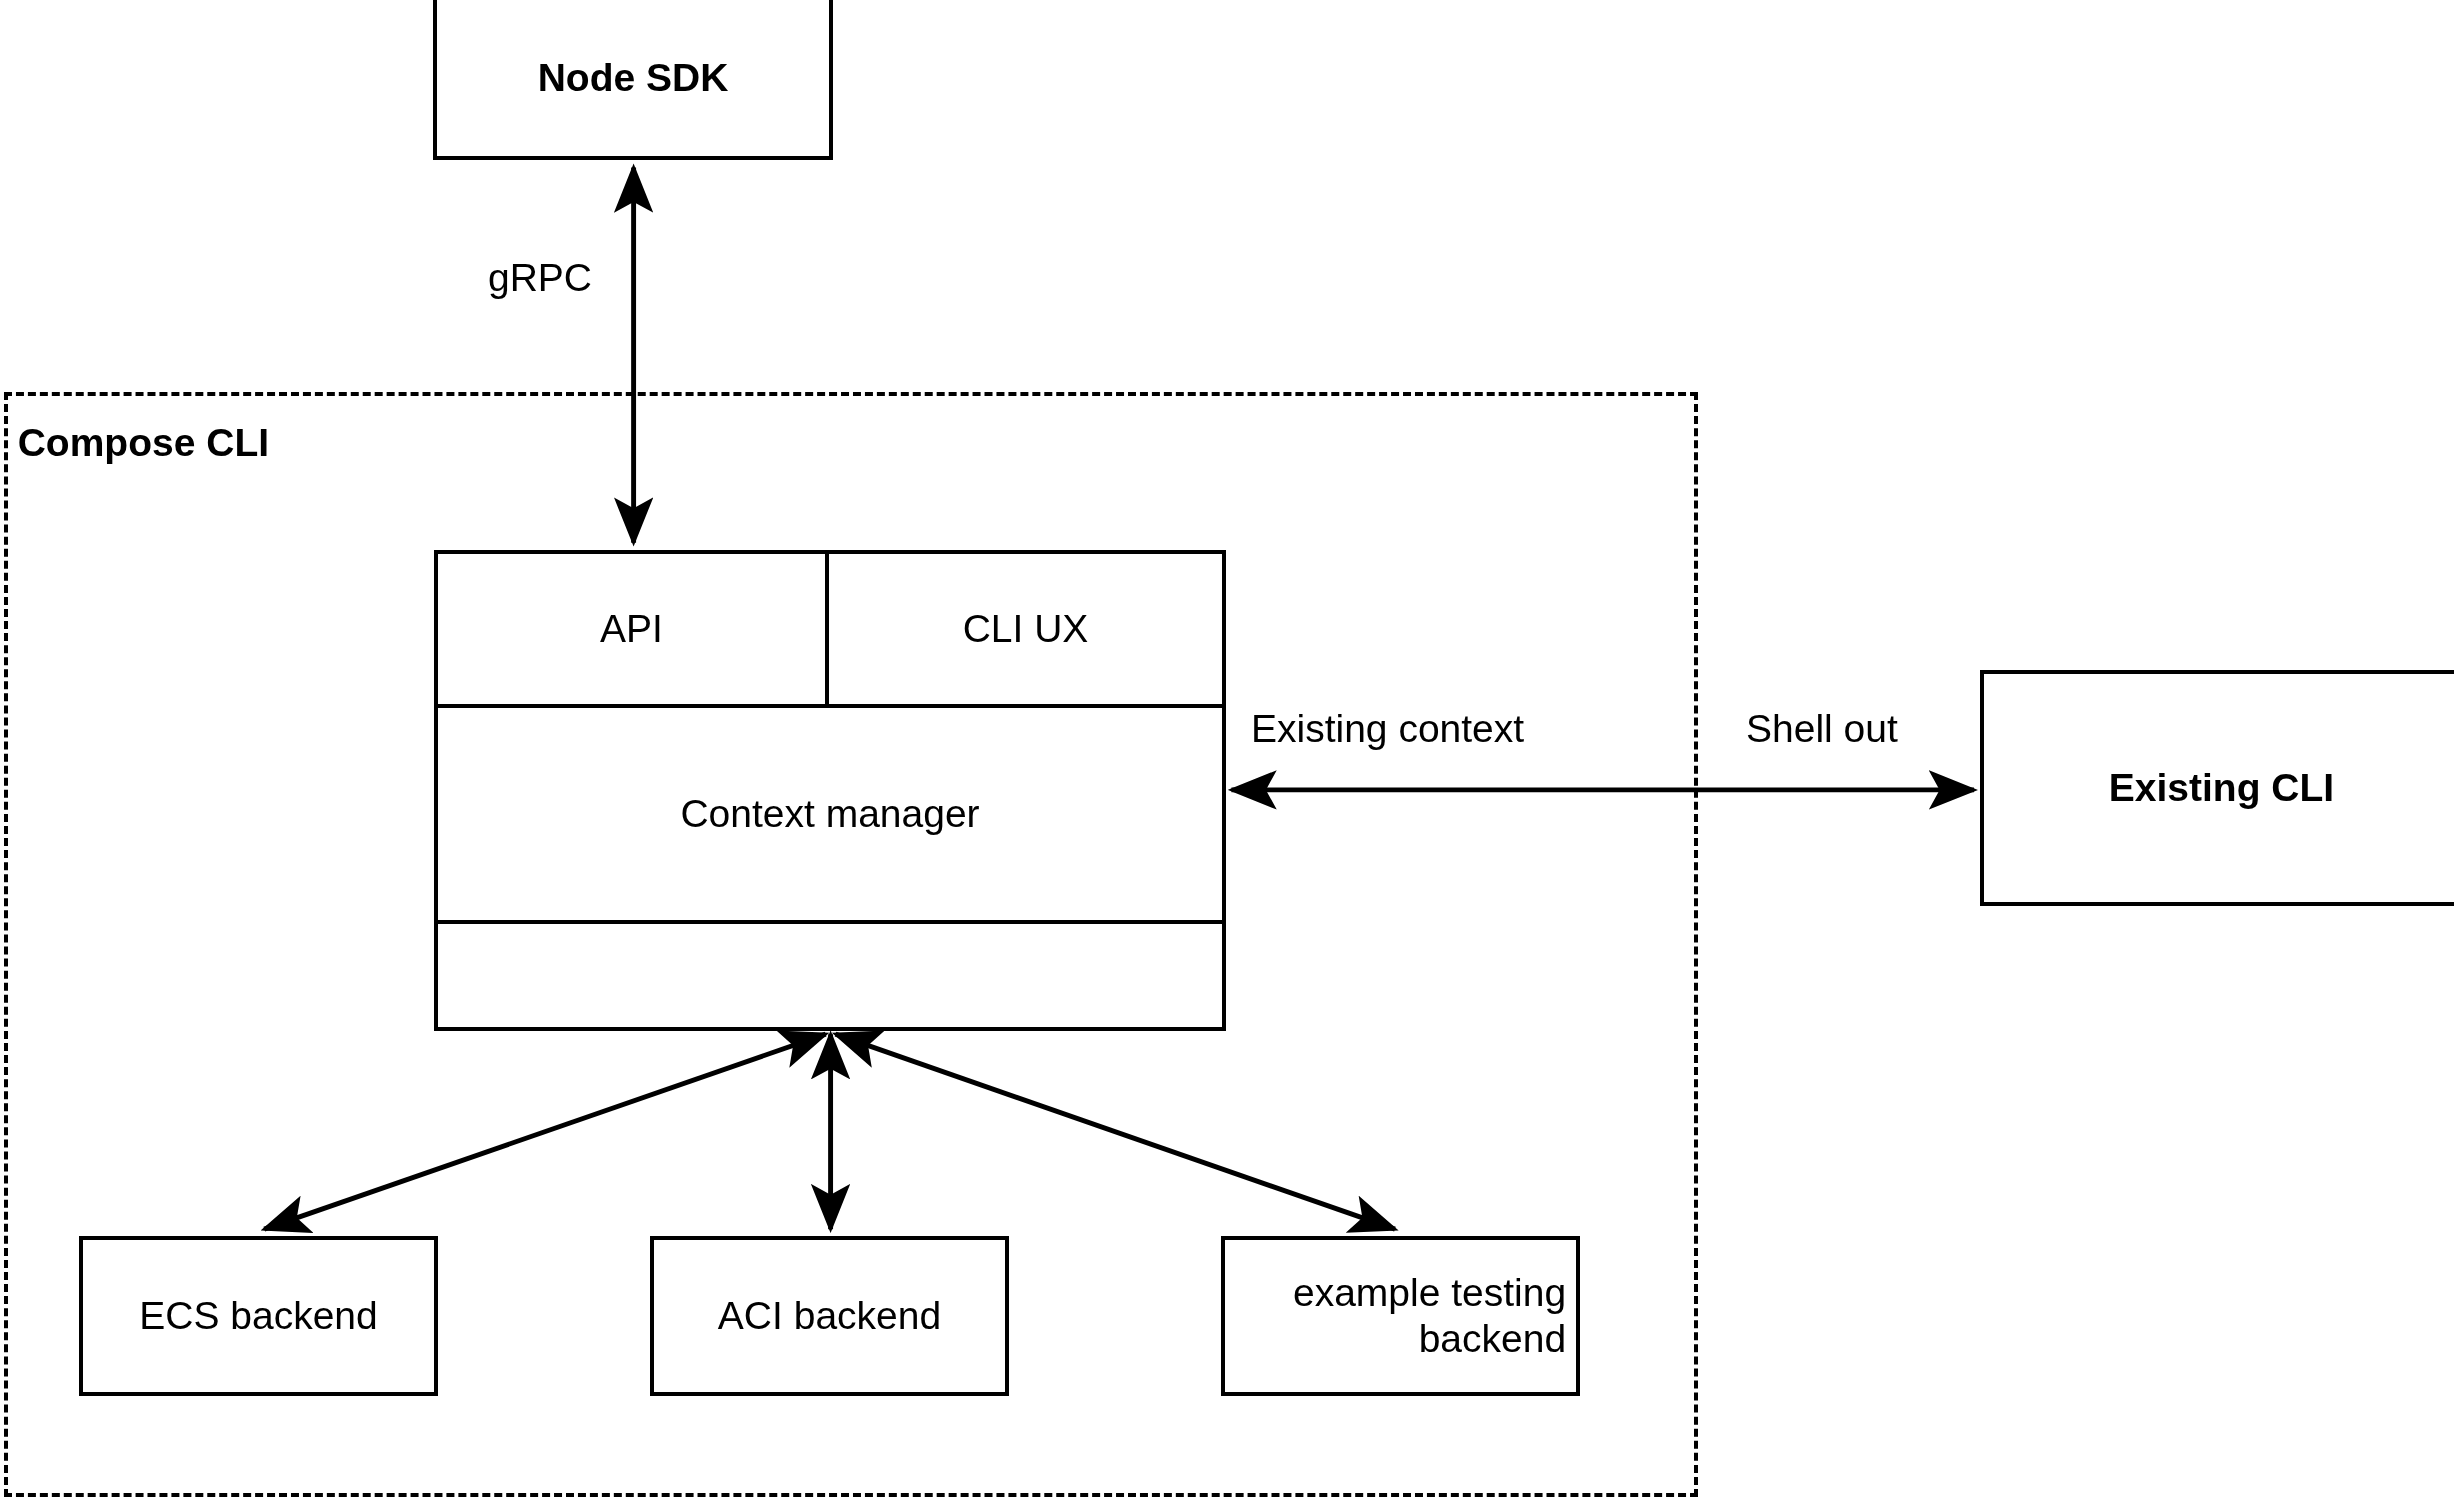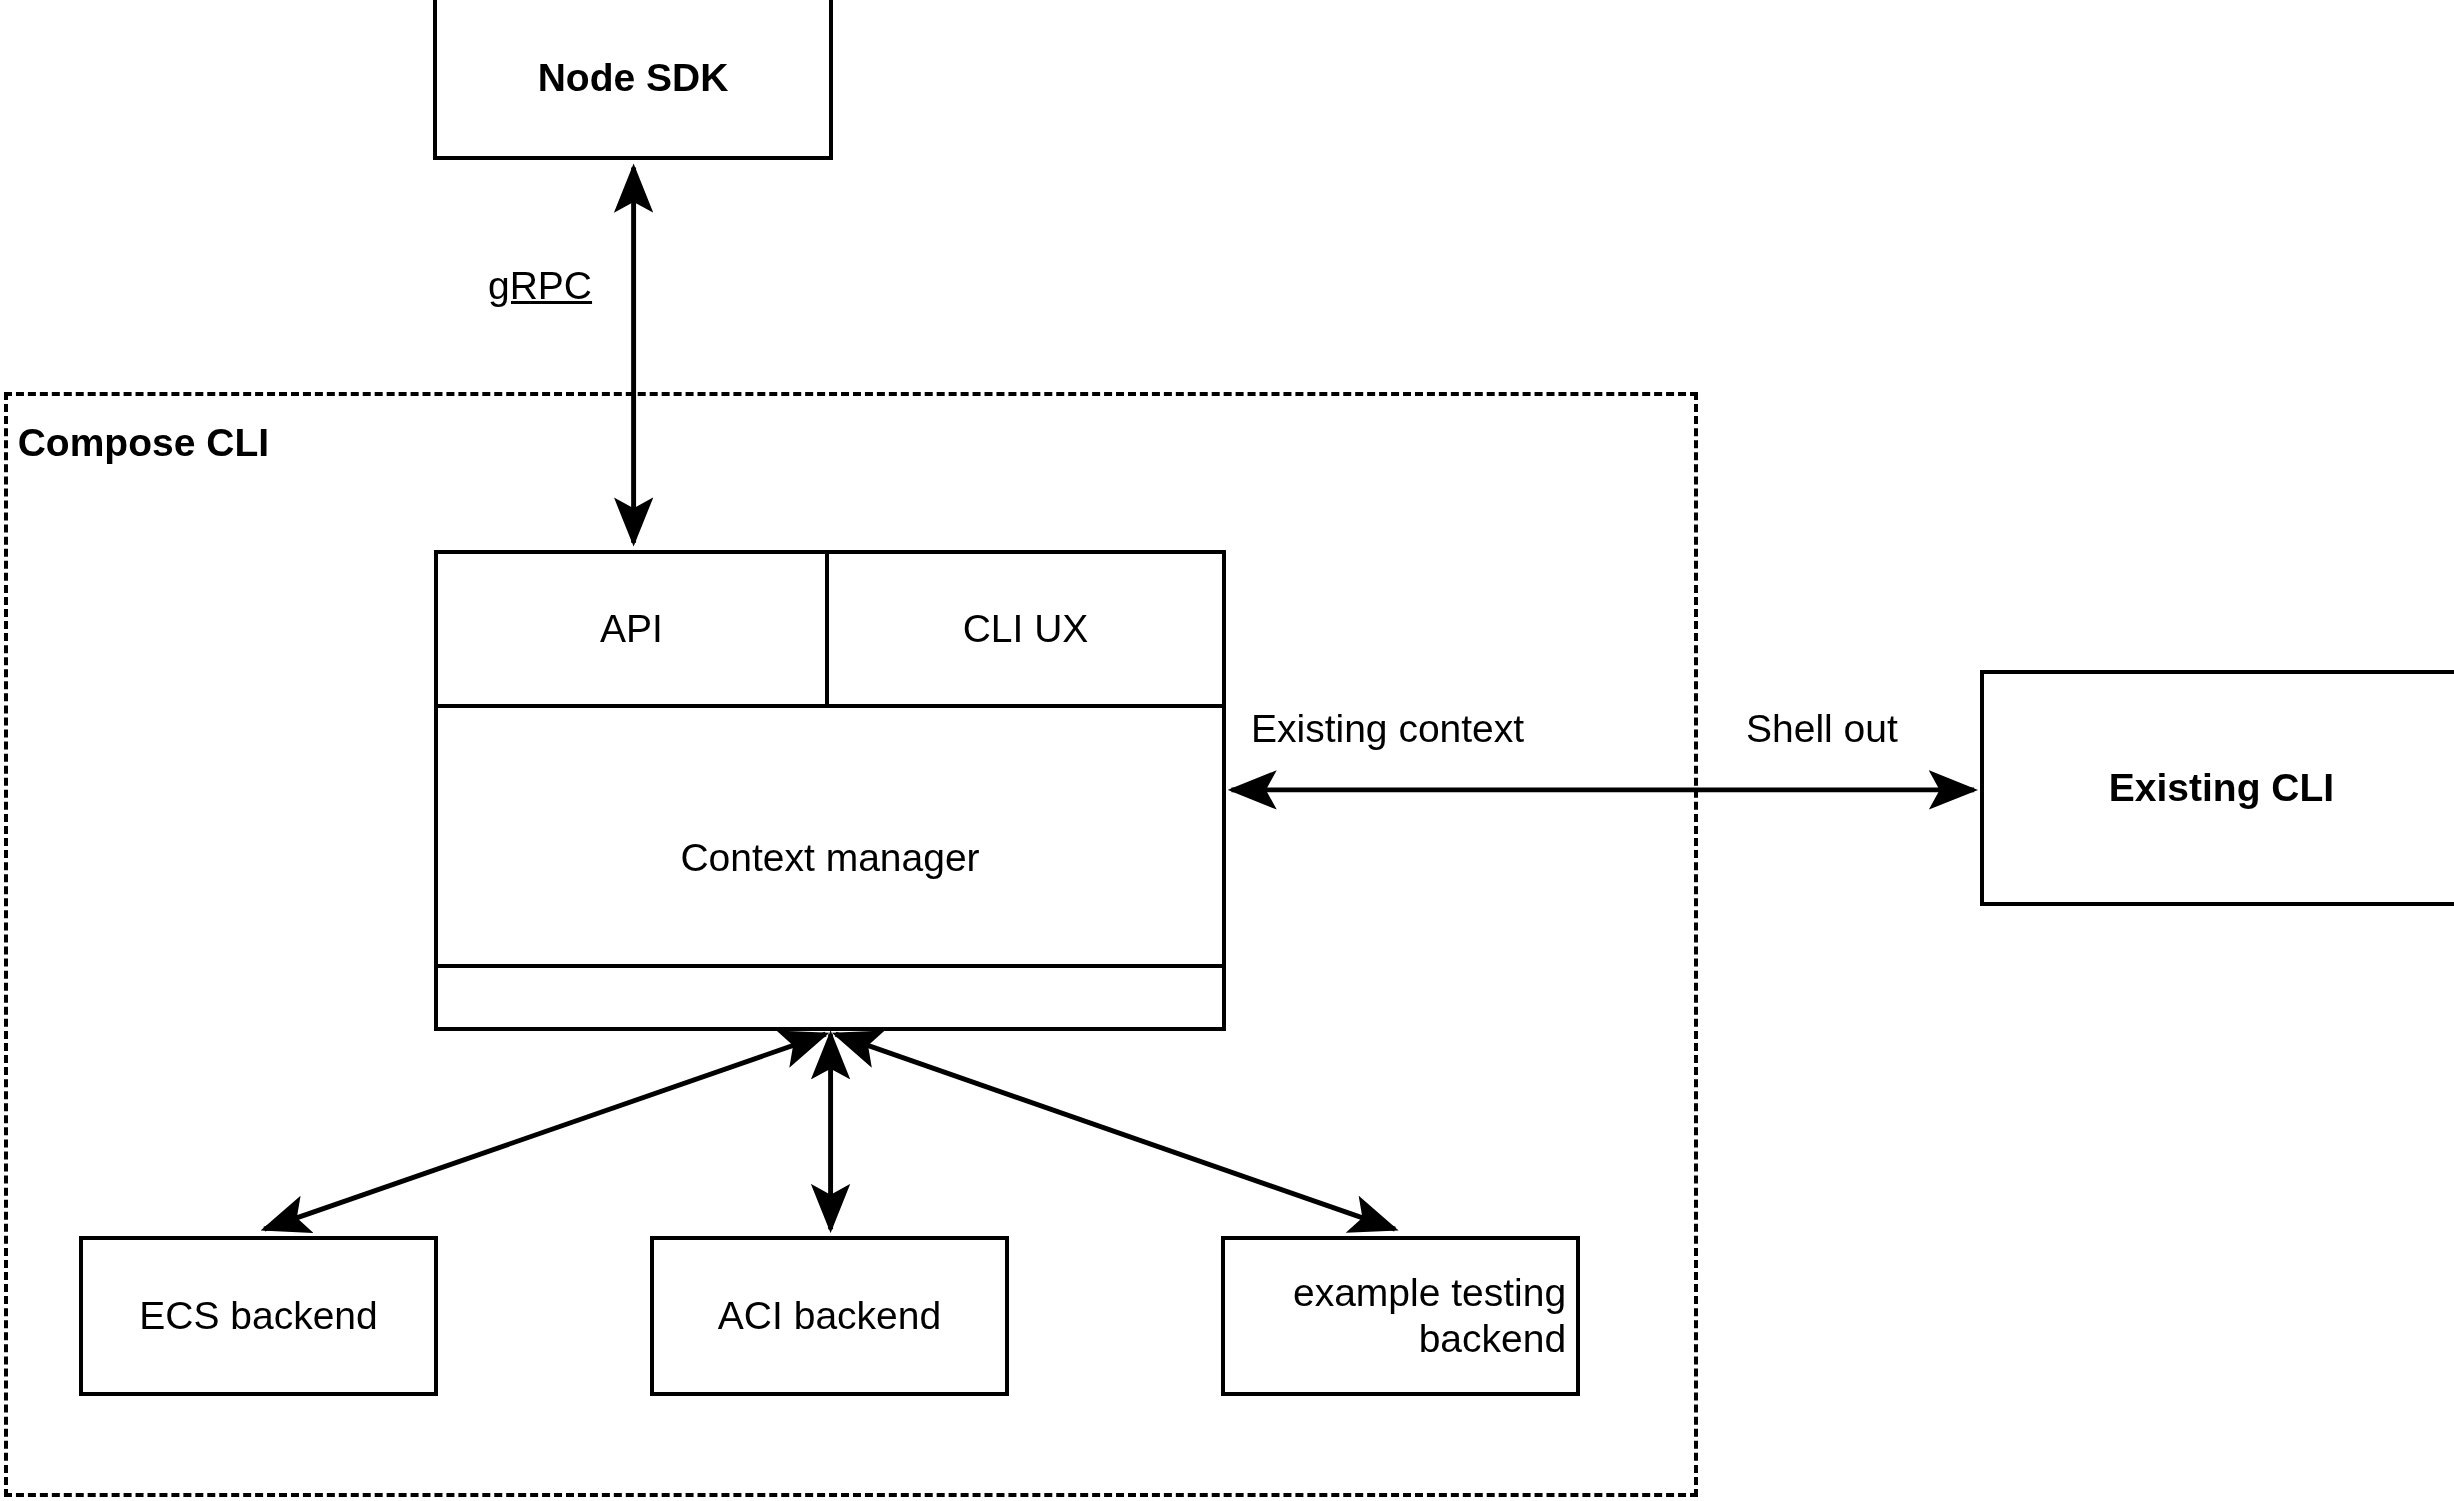--- a/index.html
+++ b/index.html
@@ -78,21 +78,20 @@
     position: absolute;
     left: 434px;
     top: 550px;
     width: 792px;
     height: 481px;
     box-sizing: border-box;
     border: 4.9px solid #000000;
     background: #ffffff;
     display: flex;
     flex-direction: column;
-    gap: 44px;
   }
   #core-row-top {
     display: flex;
     flex-direction: row;
     height: 154px;
     border-bottom: 4.9px solid #000000;
     box-sizing: border-box;
   }
   #api-cell {
     flex: 0 0 391px;
@@ -153,22 +152,21 @@
   }
   
   .edge-label {
     position: absolute;
     font-size: 39px;
     color: #000000;
     white-space: nowrap;
   }
   #grpc-label {
     left: 488px;
-    top: 264px;
-    text-decoration: underline;
+    top: 256px;
   }
   #existing-context-label {
     left: 1251px;
     top: 707px;
   }
   #shell-out-label {
     left: 1746px;
     top: 707px;
   }
 </style>

